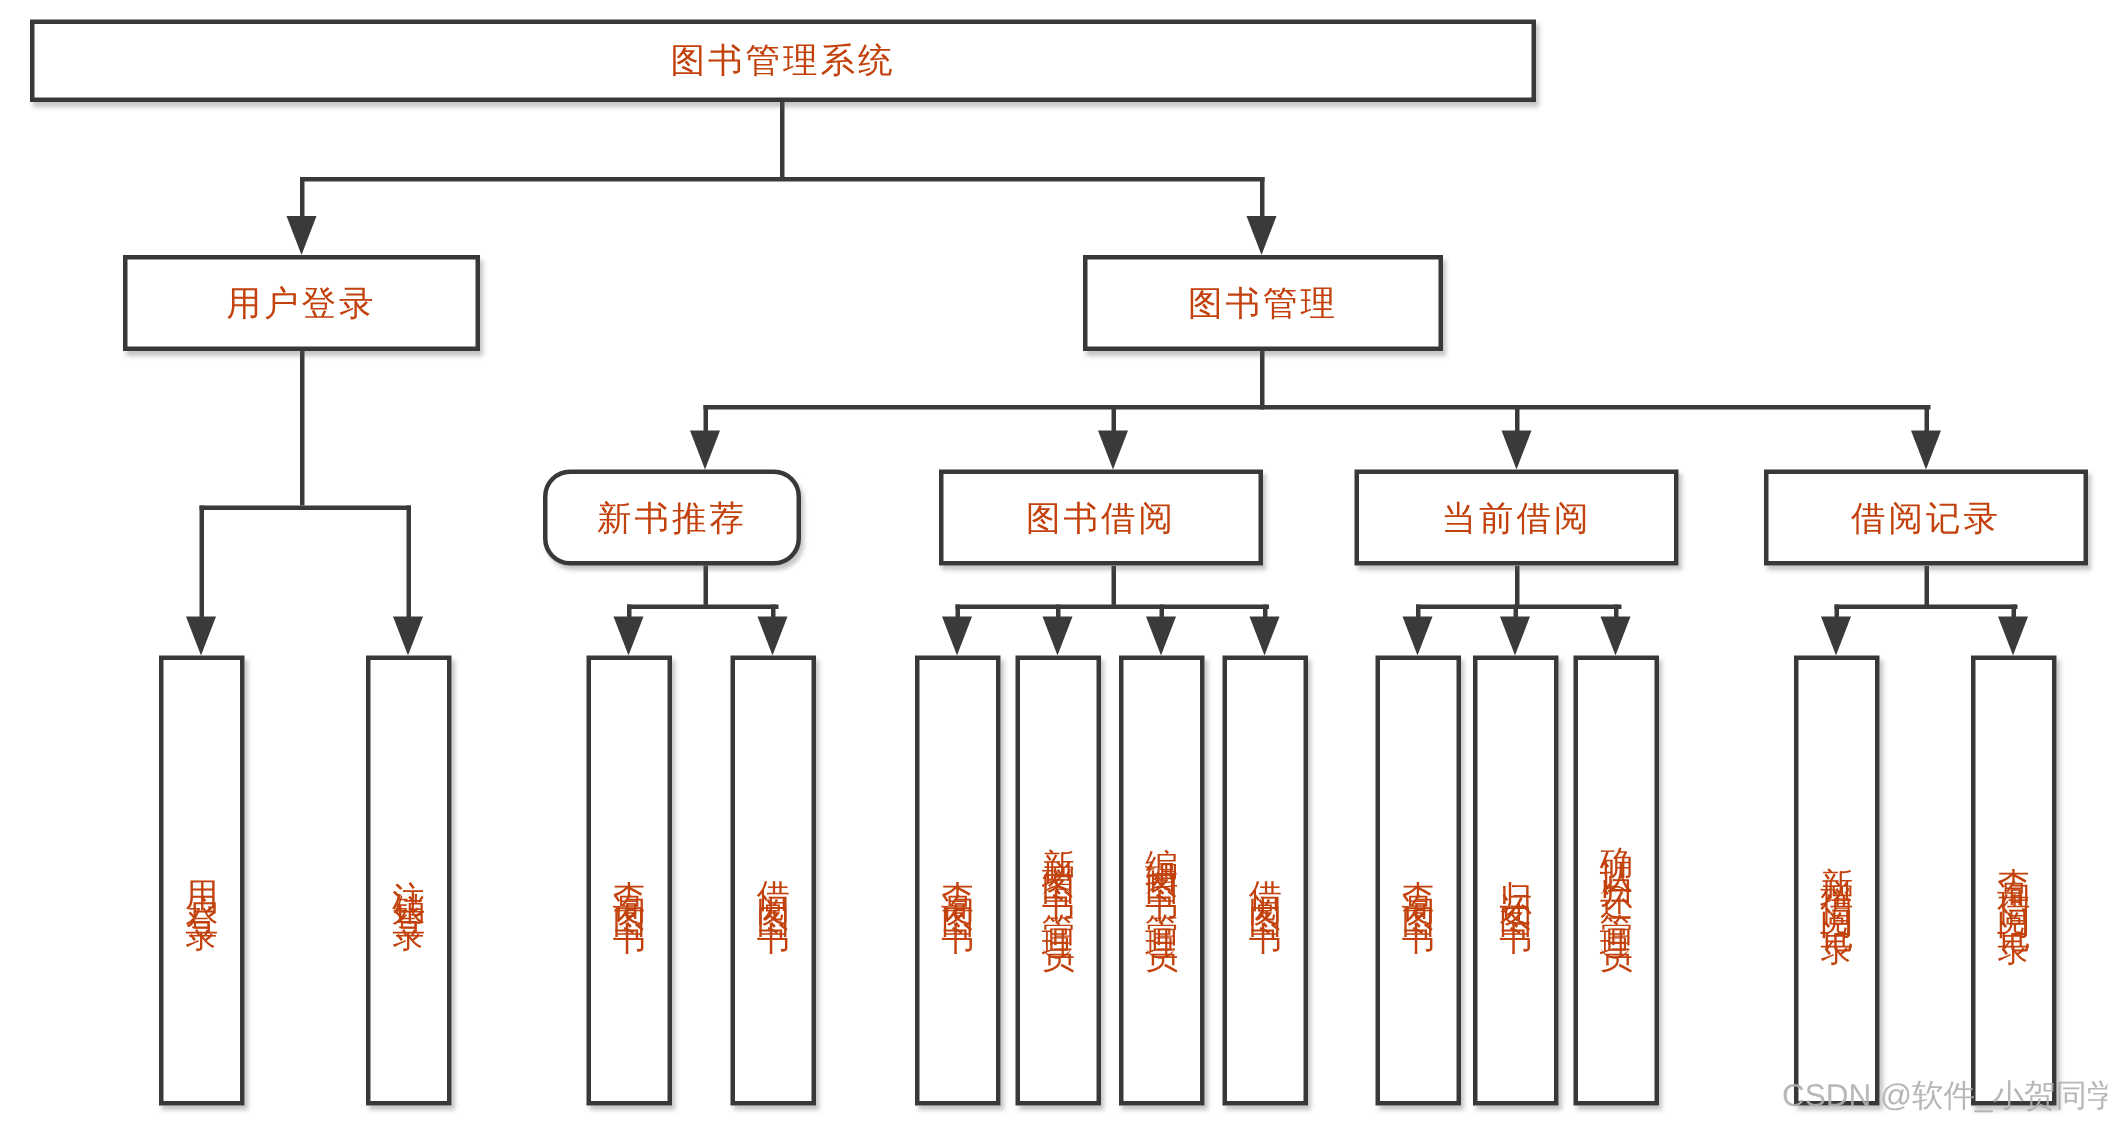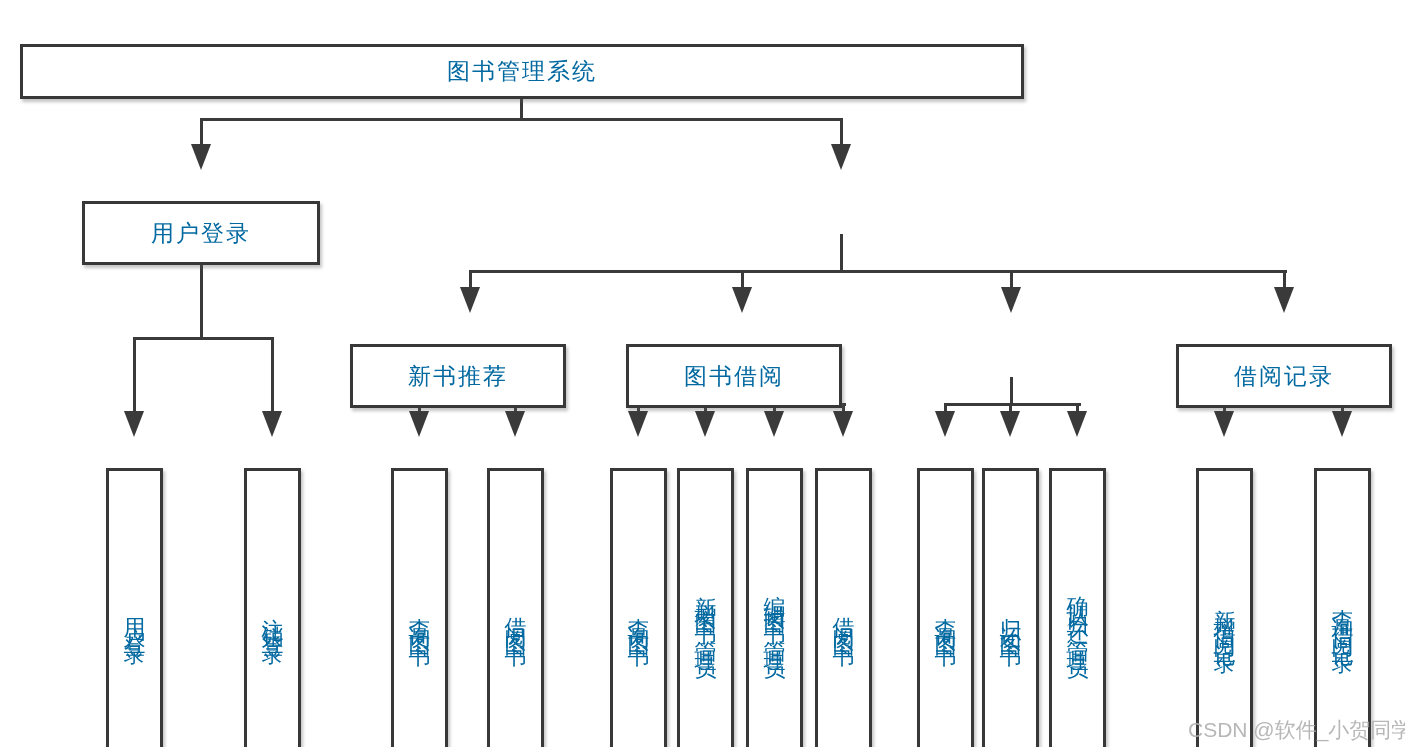--- a/index.html
+++ b/index.html
@@ -13,27 +13,26 @@
     width: 1405px;
     height: 747px;
     background: #ffffff;
     overflow: hidden;
   }
   .box {
     position: absolute;
     box-sizing: border-box;
     background: #ffffff;
     border: 3px solid #383838;
-    color: #0369a1;
+    color: #c2410c;
     display: flex;
     align-items: center;
     justify-content: center;
     box-shadow: 2px 3px 3px rgba(90,90,90,0.35);
     z-index: 2;
-    margin-top: 31px;
   }
   .hbox {
     font-size: 23px;
     letter-spacing: 2px;
     white-space: nowrap;
   }
   .vbox {
     writing-mode: vertical-rl;
     text-orientation: mixed;
     font-size: 22px;
@@ -74,41 +73,43 @@
   <div class="box hbox" style="left:20px; top:13px; width:1004px; height:55px;">图书管理系统</div>
 
   <div class="vline" style="left:520px; top:68px; height:52px;"></div>
   <div class="hline" style="left:200px; top:118px; width:643px;"></div>
   <div class="vline" style="left:200px; top:118px; height:28px;"></div>
   <div class="arrow" style="left:191px; top:144px;"></div>
   <div class="vline" style="left:840px; top:118px; height:28px;"></div>
   <div class="arrow" style="left:831px; top:144px;"></div>
 
   <div class="box hbox" style="left:82px; top:170px; width:238px; height:64px;">用户登录</div>
+  <div class="box hbox" style="left:722px; top:170px; width:240px; height:64px;">图书管理</div>
 
   <div class="vline" style="left:200px; top:234px; height:103px;"></div>
   <div class="hline" style="left:133px; top:337px; width:141px;"></div>
   <div class="vline" style="left:133px; top:337px; height:76px;"></div>
   <div class="arrow" style="left:124px; top:411px;"></div>
   <div class="vline" style="left:271px; top:337px; height:76px;"></div>
   <div class="arrow" style="left:262px; top:411px;"></div>
 
   <div class="vline" style="left:840px; top:234px; height:39px;"></div>
   <div class="hline" style="left:469px; top:270px; width:818px;"></div>
   <div class="vline" style="left:469px; top:270px; height:21px;"></div>
   <div class="arrow" style="left:460px; top:287px;"></div>
   <div class="vline" style="left:741px; top:270px; height:21px;"></div>
   <div class="arrow" style="left:732px; top:287px;"></div>
   <div class="vline" style="left:1010px; top:270px; height:21px;"></div>
   <div class="arrow" style="left:1001px; top:287px;"></div>
   <div class="vline" style="left:1283px; top:270px; height:21px;"></div>
   <div class="arrow" style="left:1274px; top:287px;"></div>
 
-  <div class="box hbox" style="left:350px; top:313px; width:216px; height:64px;">新书推荐</div>
+  <div class="box hbox" style="left:362px; top:313px; width:172px; height:64px;border-radius:18px;">新书推荐</div>
   <div class="box hbox" style="left:626px; top:313px; width:216px; height:64px;">图书借阅</div>
+  <div class="box hbox" style="left:903px; top:313px; width:216px; height:64px;">当前借阅</div>
   <div class="box hbox" style="left:1176px; top:313px; width:216px; height:64px;">借阅记录</div>
 
   <div class="vline" style="left:469px; top:377px; height:29px;"></div>
   <div class="hline" style="left:418px; top:403px; width:101px;"></div>
   <div class="vline" style="left:418px; top:403px; height:12px;"></div>
   <div class="arrow" style="left:409px; top:411px;"></div>
   <div class="vline" style="left:514px; top:403px; height:12px;"></div>
   <div class="arrow" style="left:505px; top:411px;"></div>
 
   <div class="vline" style="left:741px; top:377px; height:29px;"></div>

